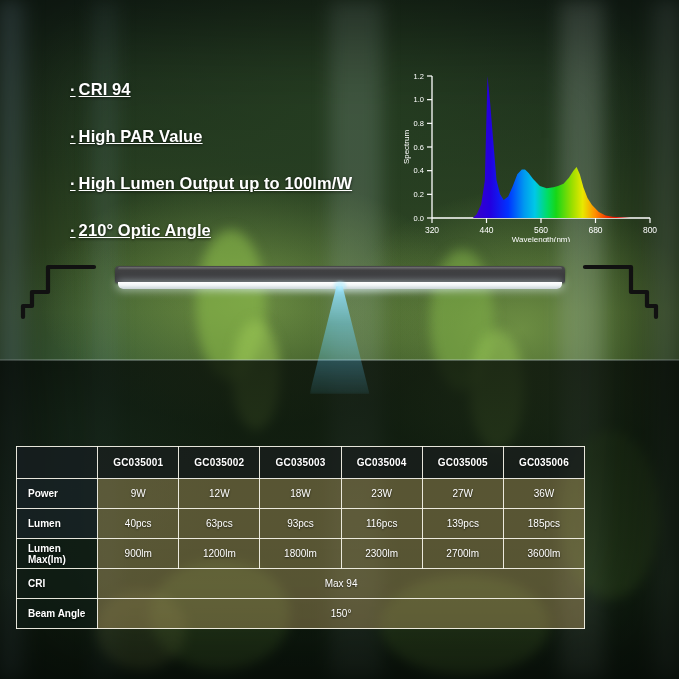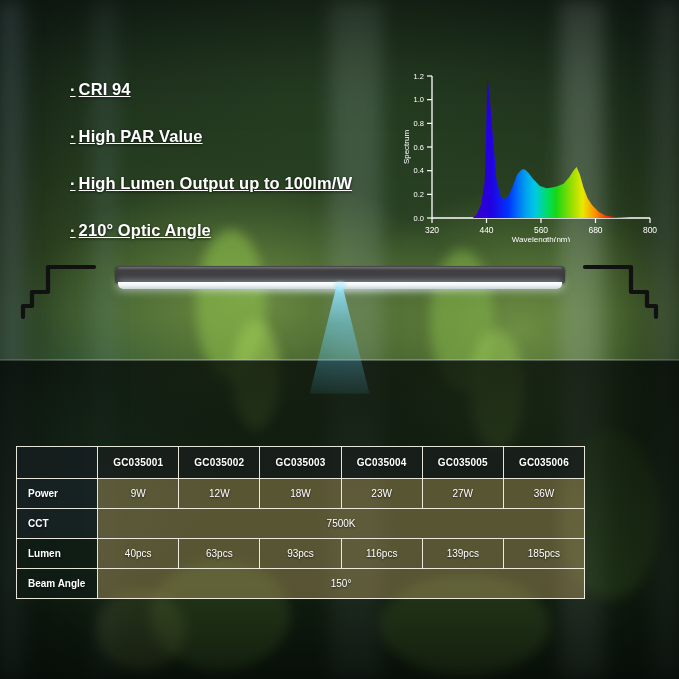--- a/index.html
+++ b/index.html
@@ -309,36 +309,45 @@
       <tr>
         <td class="rowhead">Power</td>
         <td class="datacell">9W</td>
         <td class="datacell">12W</td>
         <td class="datacell">18W</td>
         <td class="datacell">23W</td>
         <td class="datacell">27W</td>
         <td class="datacell">36W</td>
       </tr>
 
-      <tr>
-        <td class="rowhead">CCT</td>
-        <td class="spancell" colspan="6">7500K</td>
-      </tr>
 
       <tr>
         <td class="rowhead">Lumen</td>
         <td class="datacell">40pcs</td>
         <td class="datacell">63pcs</td>
         <td class="datacell">93pcs</td>
         <td class="datacell">116pcs</td>
         <td class="datacell">139pcs</td>
         <td class="datacell">185pcs</td>
       </tr>
 
-
+      <tr>
+        <td class="rowhead">Lumen Max(lm)</td>
+        <td class="datacell">900lm</td>
+        <td class="datacell">1200lm</td>
+        <td class="datacell">1800lm</td>
+        <td class="datacell">2300lm</td>
+        <td class="datacell">2700lm</td>
+        <td class="datacell">3600lm</td>
+      </tr>
+
+      <tr>
+        <td class="rowhead">CRI</td>
+        <td class="spancell" colspan="6">Max 94</td>
+      </tr>
 
 
       <tr>
         <td class="rowhead">Beam Angle</td>
         <td class="spancell" colspan="6">150°</td>
       </tr>
     </tbody>
   </table>
 
 </div>

